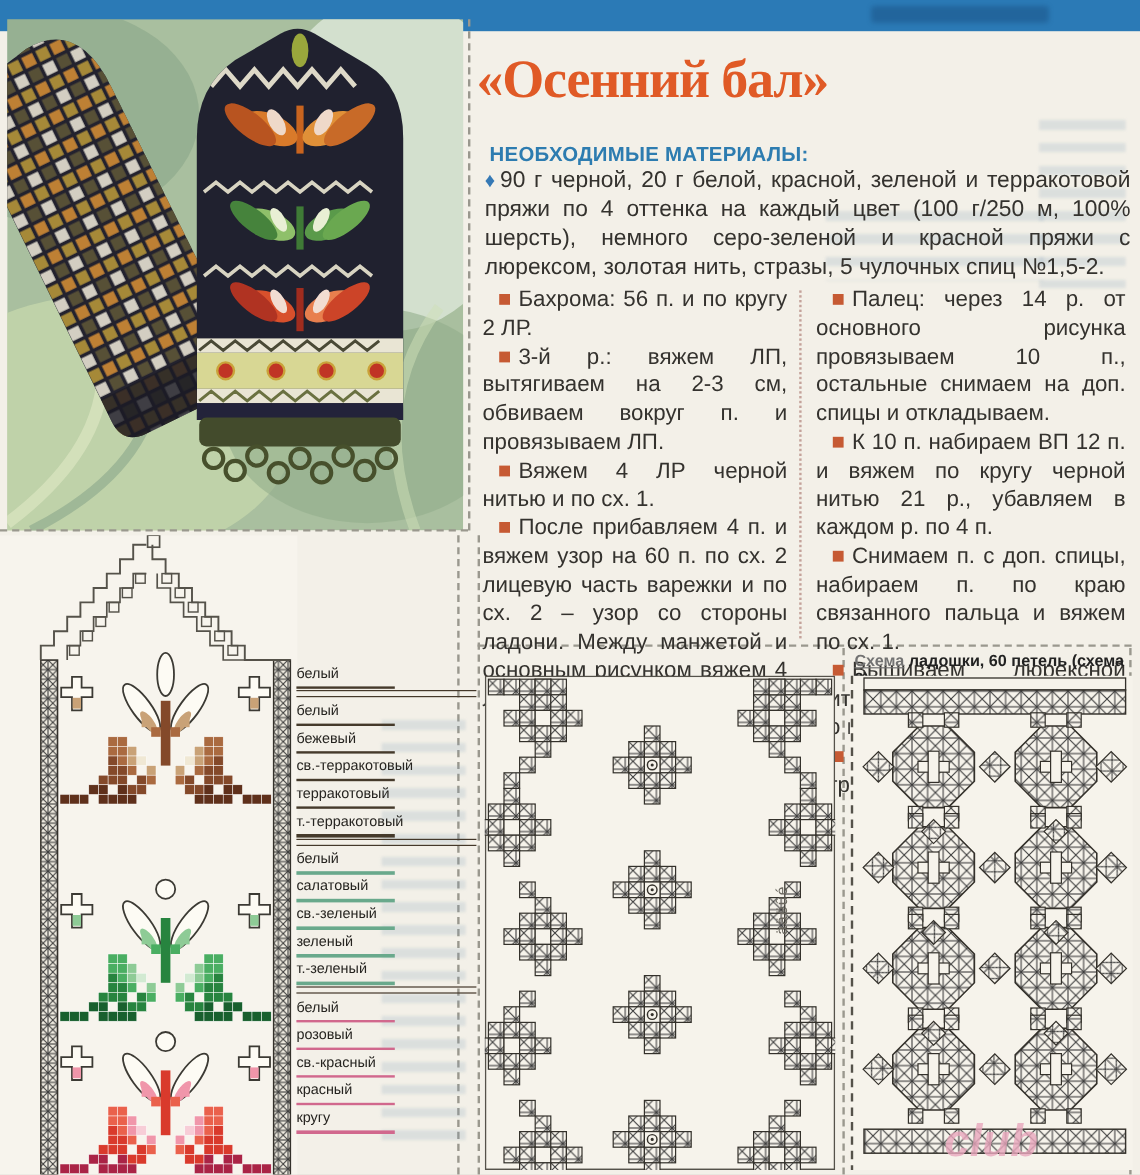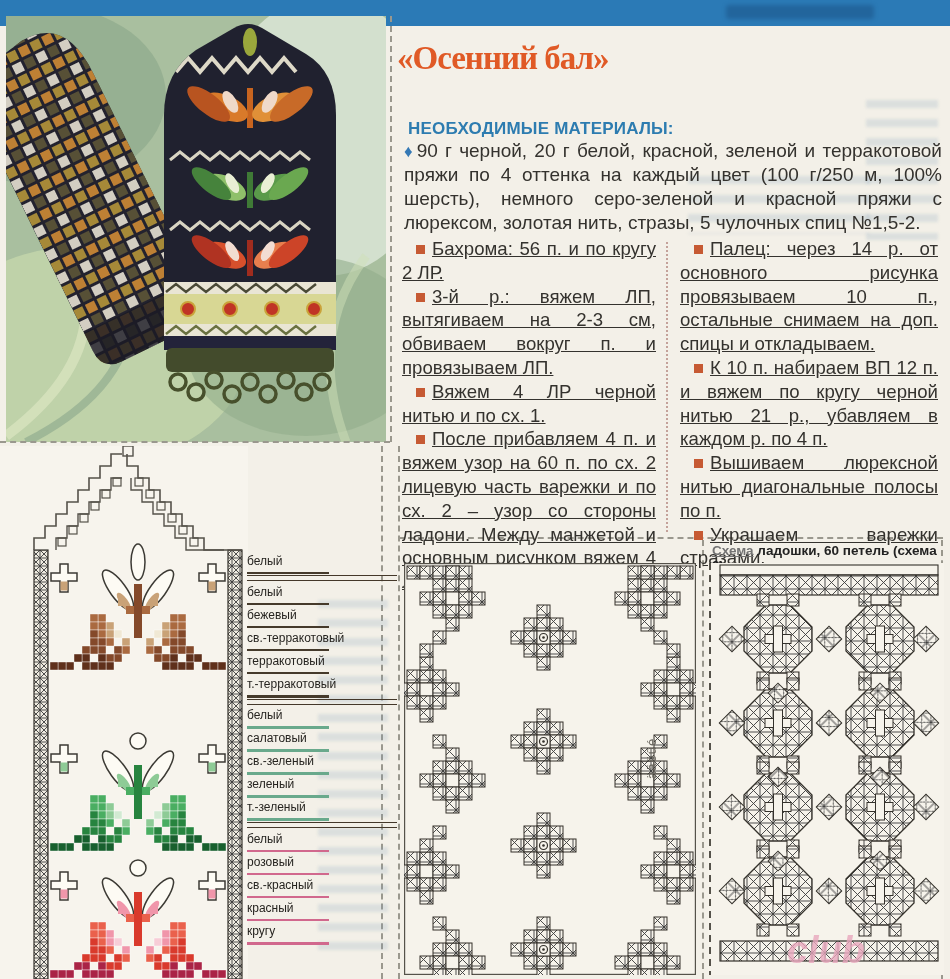--- a/index.html
+++ b/index.html
@@ -5,25 +5,25 @@
   html,body{margin:0;padding:0;background:#d8d6cf;}
   #page{position:relative;width:950px;height:979px;background:#f3f0e8;overflow:hidden;
         font-family:"Liberation Sans",sans-serif;color:#34322e;}
   .abs{position:absolute;}
   
   #topbar{left:0;top:0;width:950px;height:26px;background:#2b7ab6;}
   #topbar .ghostbar{position:absolute;left:726px;top:5px;width:148px;height:14px;
         background:rgba(10,45,90,.28);filter:blur(2px);border-radius:3px;}
   
   #title{left:397px;top:40px;font-family:"Liberation Serif",serif;font-weight:bold;
-         font-size:33px;color:#e05a26;letter-spacing:-1px;}
+         font-size:45px;color:#e05a26;letter-spacing:-1px;}
   #mat-heading{left:408px;top:119px;font-size:17px;font-weight:bold;color:#2d7cb0;letter-spacing:.2px;}
   #mat-text{left:404px;top:139px;width:538px;font-size:19px;line-height:1.26;text-align:justify;}
   #mat-text .dia{color:#3579b5;font-size:17px;margin-right:2px;}
-  .instr-col{top:237px;font-size:18.6px;line-height:1.28;text-align:justify;text-decoration:underline;}
+  .instr-col{top:237px;font-size:18.6px;line-height:1.28;text-align:justify;}
   #col-left{left:402px;width:254px;}
   #col-right{left:680px;width:258px;}
   .li{margin:0;}
   .li .sq{display:inline-block;width:9px;height:9px;background:#c65a33;margin:0 7px 1px 14px;}
   #colsep{left:666px;top:242px;height:290px;border-left:2px dotted #c4a29a;}
   
   .ghost{background:repeating-linear-gradient(180deg,rgba(125,155,180,.20) 0 8px,rgba(0,0,0,0) 8px 19px);
          filter:blur(1.5px);}
   
   .dashH{border-top:2px dashed #9a988e;}
@@ -170,20 +170,21 @@
   </div>
   <div id="col-left" class="abs instr-col">
       <p class="li"><span class="sq" style="background: rgb(198, 90, 51);"></span>Бахрома: 56 п. и по кругу 2 ЛР.</p>
       <p class="li"><span class="sq" style="background: rgb(198, 90, 51);"></span>3-й р.: вяжем ЛП, вытягиваем на 2-3 см, обвиваем вокруг п. и провязываем ЛП.</p>
       <p class="li"><span class="sq" style="background: rgb(198, 90, 51);"></span>Вяжем 4 ЛР черной нитью и по сх. 1.</p>
       <p class="li"><span class="sq" style="background: rgb(198, 90, 51);"></span>После прибавляем 4 п. и вяжем узор на 60 п. по сх. 2 лицевую часть варежки и по сх. 2 – узор со стороны ладони. Между манжетой и основным рисунком вяжем 4 ЛР черной нитью.</p>
     </div>
   <div id="col-right" class="abs instr-col">
       <p class="li"><span class="sq" style="background: rgb(198, 90, 51);"></span>Палец: через 14 р. от основного рисунка провязываем 10 п., остальные снимаем на доп. спицы и откладываем.</p>
       <p class="li"><span class="sq" style="background: rgb(198, 90, 51);"></span>К 10 п. набираем ВП 12 п. и вяжем по кругу черной нитью 21 р., убавляем в каждом р. по 4 п.</p>
+      <p class="li"><span class="sq" style="background: rgb(198, 90, 51);"></span>Снимаем п. с доп. спицы, набираем п. по краю связанного пальца и вяжем по сх. 1.</p>
       <p class="li"><span class="sq" style="background: rgb(198, 90, 51);"></span>Вышиваем люрексной нитью диагональные полосы по п.</p>
       <p class="li"><span class="sq" style="background: rgb(198, 90, 51);"></span>Украшаем варежки стразами.</p>
     </div>
   <div id="colsep" class="abs"></div>
 
   <svg id="flower-chart" class="abs" style="left:0;top:446px;" width="248" height="533" viewBox="0 0 248 533">
       <defs>
         <pattern id="xh8" width="8" height="8" patternUnits="userSpaceOnUse">
           <rect width="8" height="8" fill="#efebe0" stroke="#3b3b3b" stroke-width="0.9"></rect>
           <path d="M0,0 L8,8 M8,0 L0,8" stroke="#3b3b3b" stroke-width="0.9"></path>

